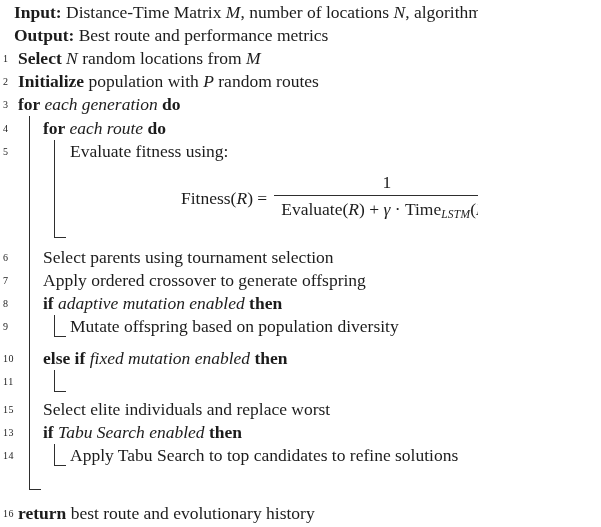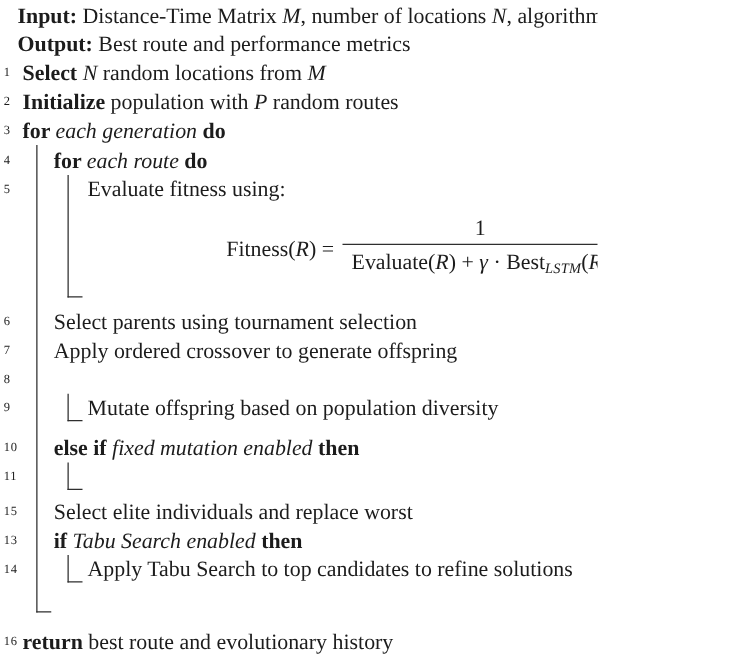--- a/index.html
+++ b/index.html
@@ -98,36 +98,37 @@
 
   <div class="row" style="top:140px">
     <span class="num">5</span>
     <span class="stmt ind2"><span>Evaluate fitness using:</span></span>
   </div>
 
   <div class="formula">
     <span class="lhs"><span>Fitness(</span><i>R</i><span>) =</span></span>
     <span class="frac">
       <span class="fnum">1</span>
-      <span class="fden"><span>Evaluate(</span><i>R</i><span>) + </span><i>γ</i><span> · </span><span>Best</span><i class="msub">LSTM</i><span>(</span><i>R</i><span>)</span></span>
+      <span class="fden"><span>Evaluate(</span><i>R</i><span>) + </span><i>γ</i><span> · </span><span>Time</span><i class="msub">LSTM</i><span>(</span><i>R</i><span>)</span></span>
     </span>
   </div>
 
   <div class="row" style="top:246px">
     <span class="num">6</span>
     <span class="stmt ind1"><span>Select parents using tournament selection</span></span>
   </div>
 
   <div class="row" style="top:269px">
     <span class="num">7</span>
     <span class="stmt ind1"><span>Apply ordered crossover to generate offspring</span></span>
   </div>
 
   <div class="row" style="top:292px">
     <span class="num">8</span>
+    <span class="stmt ind1"><b>if </b><i>adaptive mutation enabled</i><b> then</b></span>
   </div>
 
   <div class="row" style="top:315px">
     <span class="num">9</span>
     <span class="stmt ind2"><span>Mutate offspring based on population diversity</span></span>
   </div>
 
   <div class="row" style="top:347px">
     <span class="num">10</span>
     <span class="stmt ind1"><b>else if </b><i>fixed mutation enabled</i><b> then</b></span>

